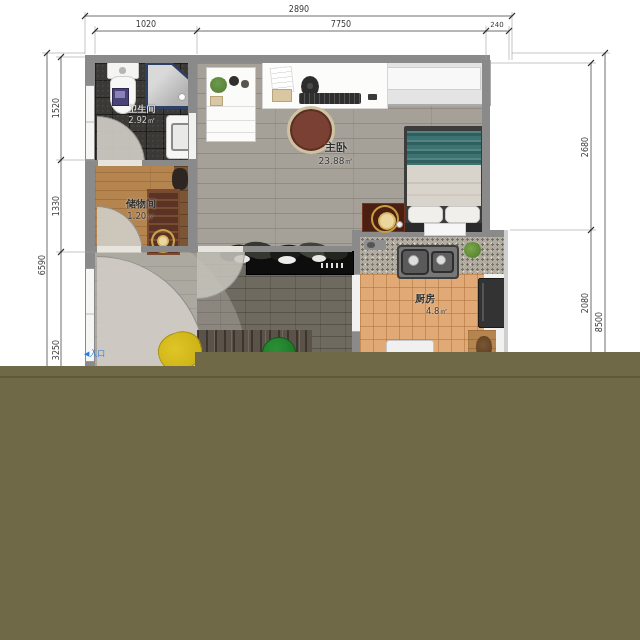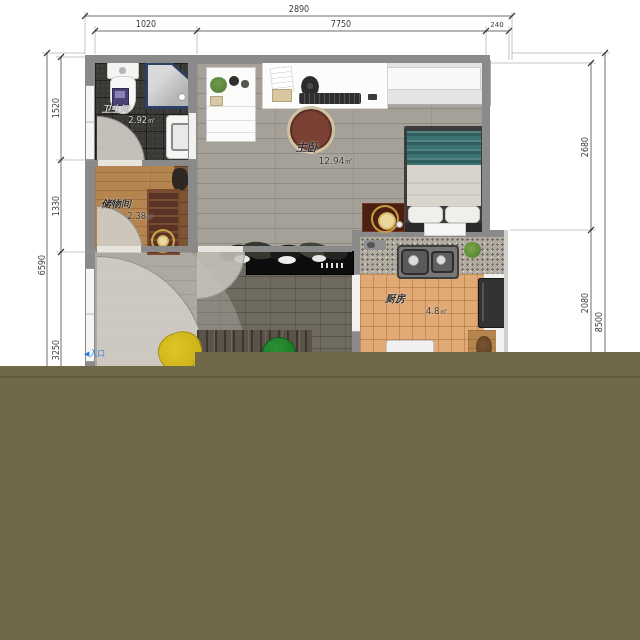--- a/index.html
+++ b/index.html
@@ -30,22 +30,22 @@
     radial-gradient(rgba(70,70,62,.6) 1px,transparent 1.4px),
     radial-gradient(rgba(255,255,255,.5) .8px,transparent 1.2px);
     background-size:5px 5px,7px 7px;background-position:0 0,2px 3px;}
   .wood-dark{background:#5b5349;background-image:
     repeating-linear-gradient(90deg,rgba(15,10,5,.4) 0 2px,transparent 2px 9px),
     repeating-linear-gradient(90deg,rgba(235,225,210,.15) 0 1px,transparent 1px 17px);}
   .wall{background:#8a8a8a;}
   .dimh{position:absolute;font-size:8px;color:#3a3a3a;text-align:center;width:34px;line-height:10px;}
   .dimv{position:absolute;font-size:8px;color:#3a3a3a;text-align:center;width:34px;line-height:10px;
         transform:rotate(-90deg);}
-  .roomname{position:absolute;font-size:10px;font-weight:bold;color:#2e2e2e;width:80px;
-        text-shadow:0 0 2px rgba(255,255,255,.85);line-height:12px;font-style:italic;}
+  .roomname{position:absolute;font-size:10px;font-weight:bold;color:#2e2e2e;text-align:center;width:80px;
+        text-shadow:0 0 2px rgba(255,255,255,.85);line-height:12px;}
   .roomarea{position:absolute;font-size:8.5px;color:#3a3a3a;text-align:center;width:80px;
         text-shadow:0 0 2px rgba(255,255,255,.85);line-height:11px;}
   .arcq{background:rgba(207,204,196,.92);}
 </style>
 </head>
 <body>
 
 <div id="canvas">
 
   <div class="a floor-bedroom" style="left:197px;top:63px;width:285px;height:189px;"></div>
@@ -205,23 +205,23 @@
   <div class="a wall" style="left:188px;top:166px;width:9px;height:86px;"></div>
   <div class="a wall" style="left:95px;top:160px;width:93px;height:6px;"></div>
   <div class="a" style="left:98px;top:160px;width:44px;height:6px;background:#e7e4dd;"></div>
   <div class="a wall" style="left:95px;top:246px;width:257px;height:6px;"></div>
   <div class="a" style="left:97px;top:246px;width:44px;height:6px;background:#e7e4dd;"></div>
   <div class="a" style="left:198px;top:246px;width:45px;height:6px;background:#e7e4dd;"></div>
 
   <div class="roomname" style="left:102px;top:103px;font-size:9px;color:#d9d9d9;text-shadow:0 0 2px rgba(0,0,0,.6);">卫生间</div>
   <div class="roomarea" style="left:102px;top:115px;color:#cfcfcf;text-shadow:0 0 2px rgba(0,0,0,.6);">2.92㎡</div>
   <div class="roomname" style="left:101px;top:198px;">储物间</div>
-  <div class="roomarea" style="left:101px;top:211px;">2.38㎡</div>
+  <div class="roomarea" style="left:101px;top:211px;">1.20㎡</div>
   <div class="roomname" style="left:296px;top:142px;font-size:11px;">主卧</div>
-  <div class="roomarea" style="left:296px;top:156px;font-size:9px;">12.94㎡</div>
+  <div class="roomarea" style="left:296px;top:156px;font-size:9px;">23.88㎡</div>
   <div class="roomname" style="left:385px;top:293px;">厨房</div>
   <div class="roomarea" style="left:397px;top:306px;">4.8㎡</div>
 
   <div class="a" style="left:84px;top:348px;font-size:8px;color:#2b7de0;white-space:nowrap;">
     <span style="font-size:7px;">◀</span><span>入口</span>
   </div>
 
   <svg class="a" style="left:0;top:0;" width="640" height="640" viewBox="0 0 640 640">
     <g stroke="#9f9f9f" stroke-width="0.6">
       <line x1="85" y1="12" x2="85" y2="54"></line>

